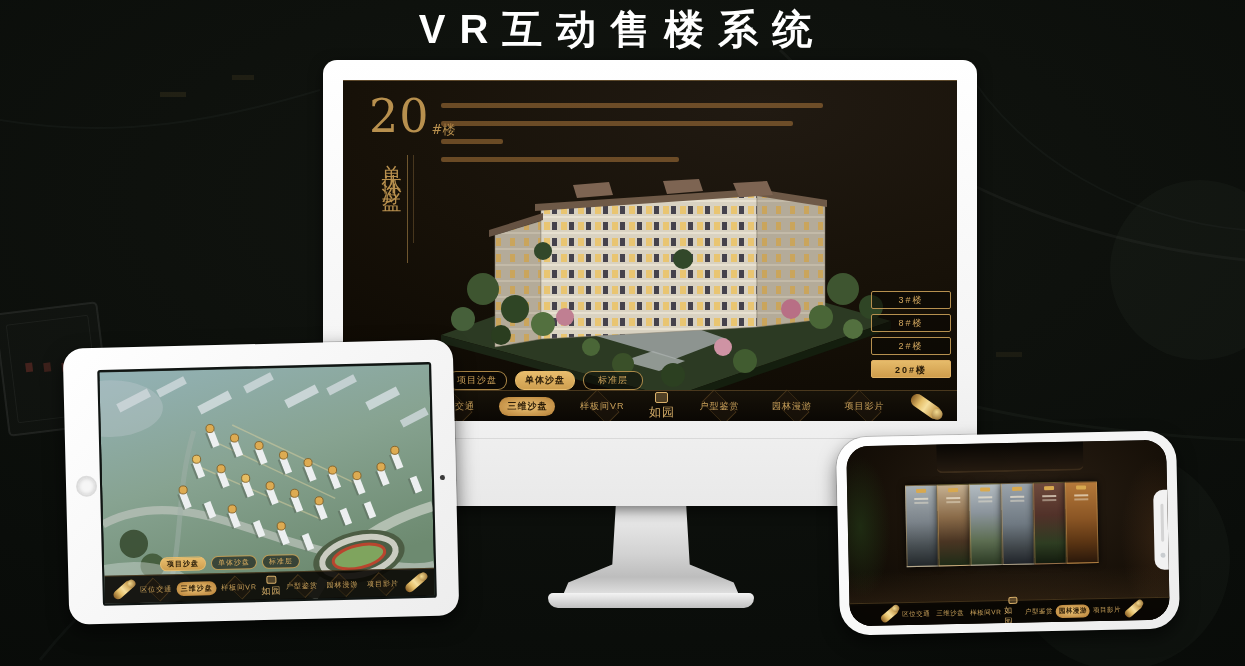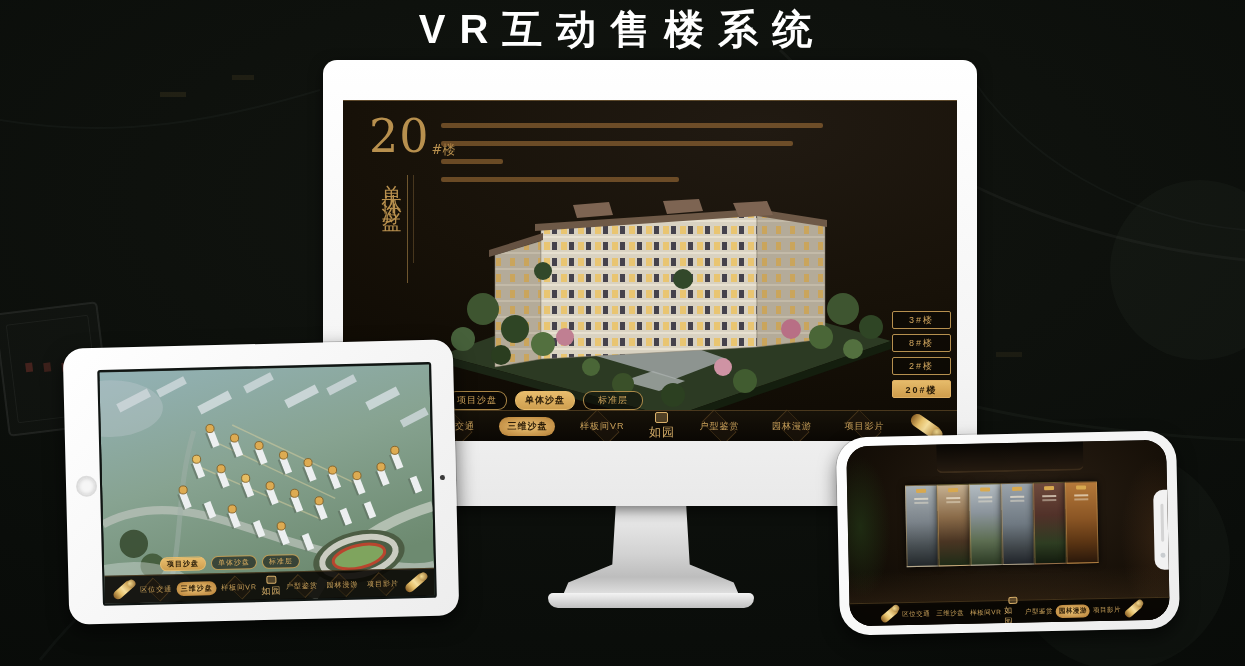--- a/index.html
+++ b/index.html
@@ -9,21 +9,21 @@
   
   .bg-deco{position:absolute;inset:0;z-index:0;}
   
   .title{position:absolute;top:2px;left:0;right:0;z-index:2;text-align:center;
     color:#ffffff;font-size:40px;font-weight:bold;letter-spacing:14px;}
   
   .monitor{position:absolute;left:323px;top:60px;width:654px;height:446px;z-index:1;
     background:linear-gradient(180deg,#ffffff 0%,#f4f4f4 70%,#e9e9e9 100%);
     border-radius:14px;box-shadow:0 4px 14px rgba(0,0,0,.55);}
   .monitor-chin-line{position:absolute;left:2px;right:2px;top:378px;height:1px;background:#d9d9d9;}
-  .monitor-screen{position:absolute;left:20px;top:40px;width:614px;height:341px;background:#120d07;overflow:hidden;}
+  .monitor-screen{position:absolute;left:20px;top:20px;width:614px;height:341px;background:#120d07;overflow:hidden;}
   .monitor-stand{position:absolute;left:563px;top:505px;width:176px;height:90px;z-index:1;
     background:linear-gradient(180deg,#f0f0f0 0%,#d2d2d2 55%,#bdbdbd 80%,#e2e2e2 100%);
     -webkit-clip-path:polygon(30% 0,70% 0,72% 66%,97% 86%,100% 100%,0 100%,3% 86%,28% 66%);
     clip-path:polygon(30% 0,70% 0,72% 66%,97% 86%,100% 100%,0 100%,3% 86%,28% 66%);}
   .monitor-base{position:absolute;left:548px;top:593px;width:206px;height:15px;z-index:1;
     border-radius:5px 5px 10px 10px;background:linear-gradient(180deg,#f4f4f4,#c0c0c0);}
   
   .app{position:relative;width:100%;height:100%;
     background:radial-gradient(120% 100% at 68% 8%, #211a12 0%, #171108 55%, #0d0903 100%);
     border-top:1px solid rgba(190,150,90,.45);}
@@ -35,21 +35,21 @@
     font-size:20px;letter-spacing:9px;margin-top:10px;margin-left:10px;color:#b8904e;}
   .heading-divider{position:absolute;left:64px;top:74px;width:1px;height:108px;background:rgba(184,144,78,.55);}
   .heading-divider2{position:absolute;left:70px;top:74px;width:1px;height:88px;background:rgba(184,144,78,.3);}
   .desc-line{position:absolute;height:5px;border-radius:2px;background:rgba(173,121,60,.55);filter:blur(.6px);}
   .dl1{left:98px;top:22px;width:382px;}
   .dl2{left:98px;top:40px;width:352px;}
   .dl3{left:98px;top:58px;width:62px;}
   .dl4{left:98px;top:76px;width:238px;}
   .building-svg{position:absolute;left:80px;top:58px;width:480px;height:270px;}
   
-  .bsel{position:absolute;right:6px;top:210px;display:flex;flex-direction:column;gap:5px;width:59px;}
+  .bsel{position:absolute;right:6px;top:210px;display:flex;flex-direction:column;gap:5px;width:80px;}
   .bsel-btn{height:16px;border:1px solid #b6904f;color:#d2a75f;background:rgba(10,8,4,.55);
     font-size:9px;letter-spacing:2px;display:flex;align-items:center;justify-content:center;border-radius:2px;cursor:pointer;}
   .bsel-btn.active{background:linear-gradient(#e6bb6a,#cf9d4c);color:#241806;border-color:#e0b164;font-weight:bold;align-items:flex-end;}
   
   .floor-tabs{position:absolute;left:104px;top:290px;display:flex;gap:8px;}
   .ftab{min-width:44px;padding:2px 7px;border:1px solid rgba(198,156,82,.85);border-radius:9px;
     color:#d2a65c;font-size:9px;letter-spacing:1px;background:rgba(8,6,3,.5);text-align:center;cursor:pointer;}
   .ftab.active{background:linear-gradient(#e8bd6d,#cf9f4f);color:#2a1c08;border-color:#e8bd6d;font-weight:bold;}
   
   .navbar{position:absolute;left:0;right:0;bottom:0;height:31px;

